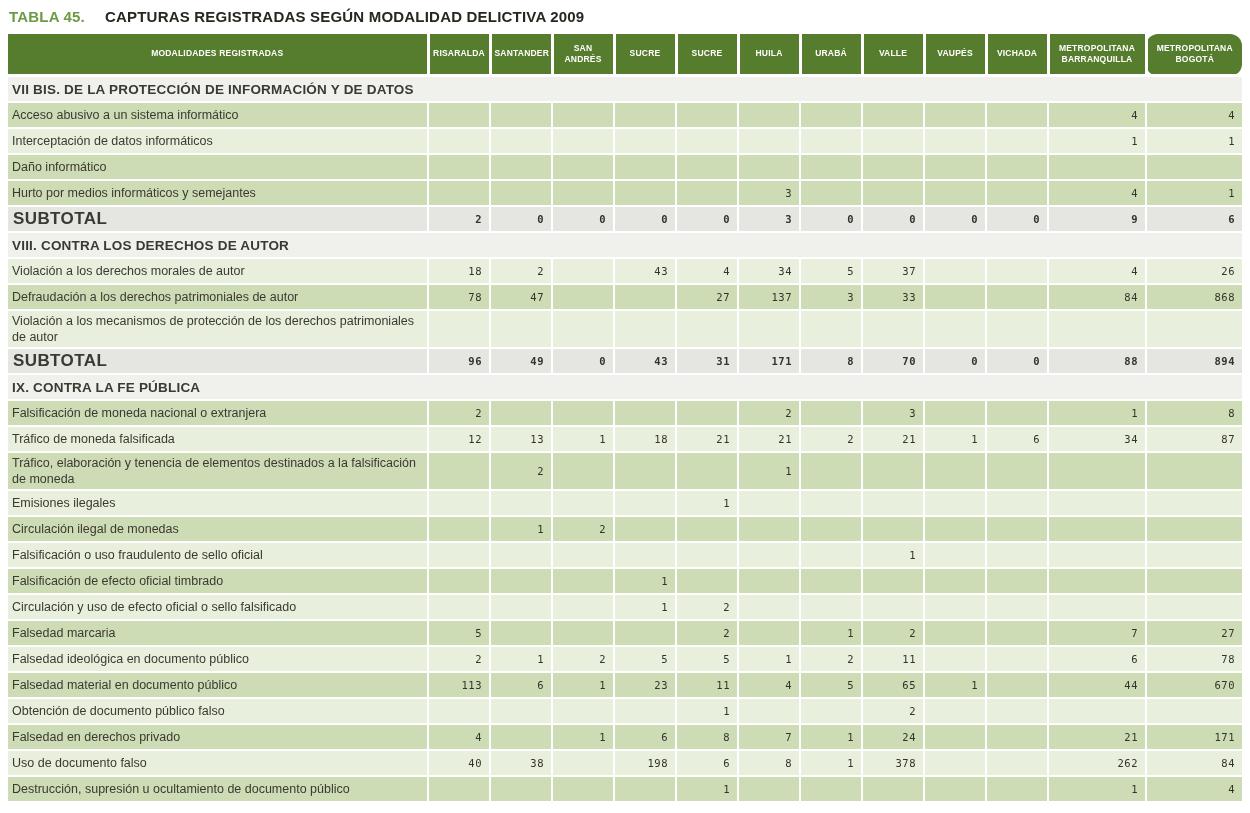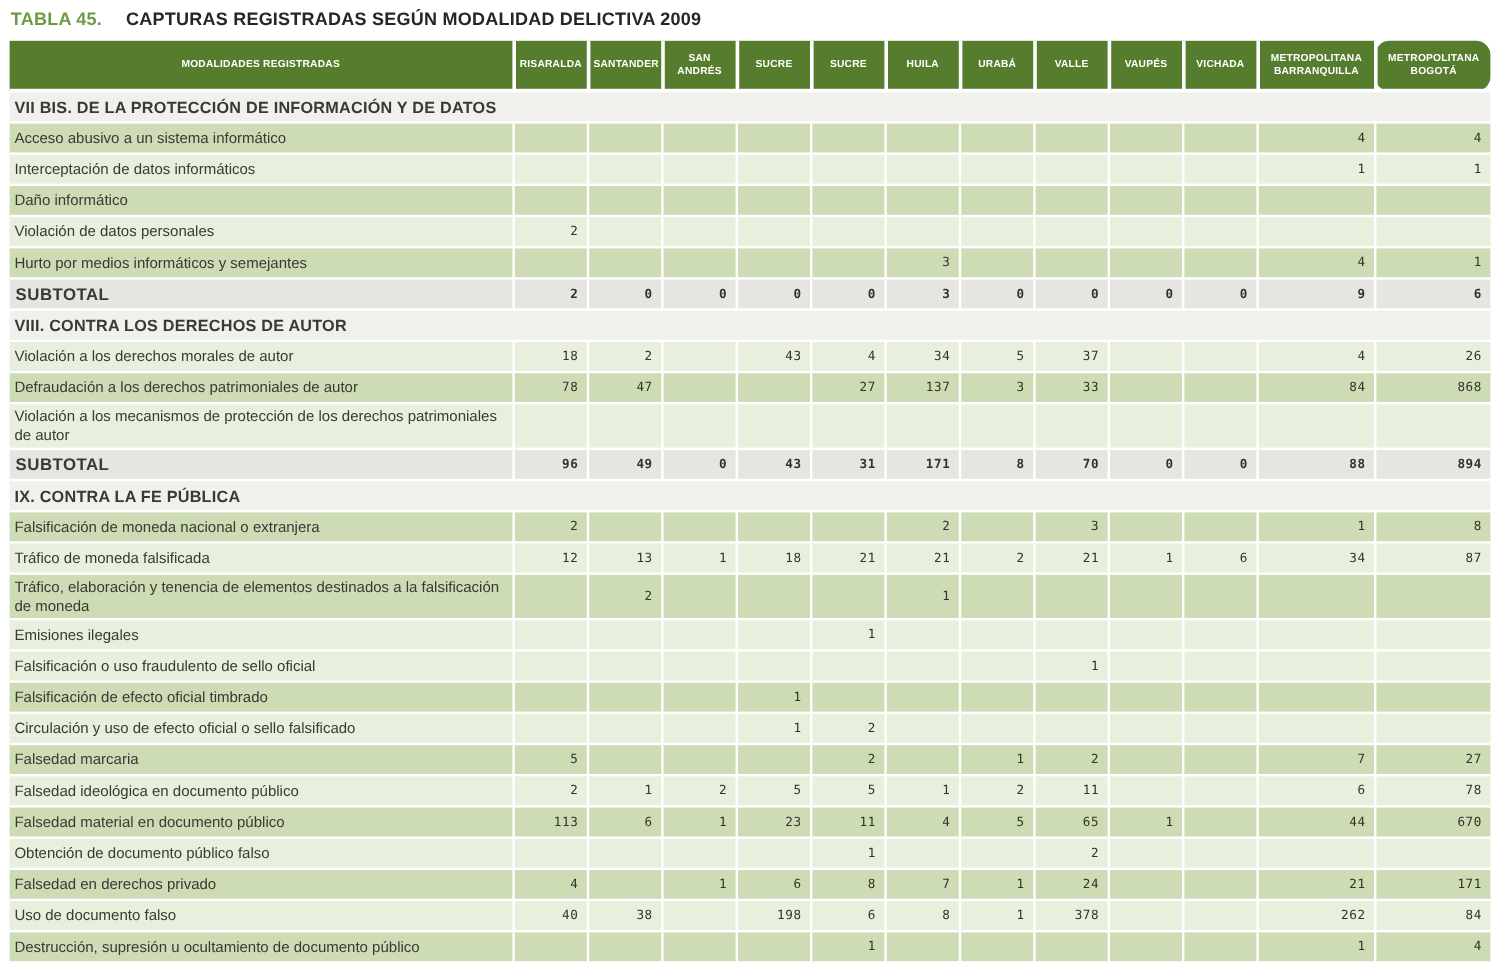--- a/index.html
+++ b/index.html
@@ -26,21 +26,21 @@
   .tbl td:last-child { border-right:none; }
   td.label { padding:2px 4px 2px 4px; line-height:16px; }
   td.num {
     text-align:right; padding-right:7px;
     font-family:"DejaVu Sans Mono", monospace; font-size:10.5px;
     letter-spacing:0.5px; color:#33322c;
   }
   tr.dark td  { background:#cedcb6; }
   tr.light td { background:#e8efdc; }
   tr.subtotal td { background:#e5e5e1; font-weight:bold; }
-  tr.subtotal td.label { font-size:14px; letter-spacing:0.4px; padding-left:5px; }
+  tr.subtotal td.label { font-size:17px; letter-spacing:0.4px; padding-left:5px; }
   tr.subtotal td.num { font-weight:bold; }
   tr.section td {
     background:#f0f0ed; font-weight:bold; font-size:13.5px; color:#3a3932;
     padding:2px 4px; border-right:none; letter-spacing:0.2px;
   }
 </style>
 </head>
 <body>
 
 <div class="page">
@@ -123,35 +123,20 @@
           <td class="num"></td>
           <td class="num"></td>
           <td class="num"></td>
           <td class="num"></td>
           <td class="num"></td>
           <td class="num"></td>
           <td class="num"></td>
           <td class="num"></td>
           <td class="num"></td>
         </tr>
-        <tr class="light">
-          <td class="label">Violación de datos personales</td>
-          <td class="num">2</td>
-          <td class="num"></td>
-          <td class="num"></td>
-          <td class="num"></td>
-          <td class="num"></td>
-          <td class="num"></td>
-          <td class="num"></td>
-          <td class="num"></td>
-          <td class="num"></td>
-          <td class="num"></td>
-          <td class="num"></td>
-          <td class="num"></td>
-        </tr>
         <tr class="dark">
           <td class="label">Hurto por medios informáticos y semejantes</td>
           <td class="num"></td>
           <td class="num"></td>
           <td class="num"></td>
           <td class="num"></td>
           <td class="num"></td>
           <td class="num">3</td>
           <td class="num"></td>
           <td class="num"></td>
@@ -294,20 +279,35 @@
           <td class="num"></td>
           <td class="num">1</td>
           <td class="num"></td>
           <td class="num"></td>
           <td class="num"></td>
           <td class="num"></td>
           <td class="num"></td>
           <td class="num"></td>
           <td class="num"></td>
         </tr>
+        <tr class="dark">
+          <td class="label">Circulación ilegal de monedas</td>
+          <td class="num"></td>
+          <td class="num">1</td>
+          <td class="num">2</td>
+          <td class="num"></td>
+          <td class="num"></td>
+          <td class="num"></td>
+          <td class="num"></td>
+          <td class="num"></td>
+          <td class="num"></td>
+          <td class="num"></td>
+          <td class="num"></td>
+          <td class="num"></td>
+        </tr>
         <tr class="light">
           <td class="label">Falsificación o uso fraudulento de sello oficial</td>
           <td class="num"></td>
           <td class="num"></td>
           <td class="num"></td>
           <td class="num"></td>
           <td class="num"></td>
           <td class="num"></td>
           <td class="num"></td>
           <td class="num">1</td>

